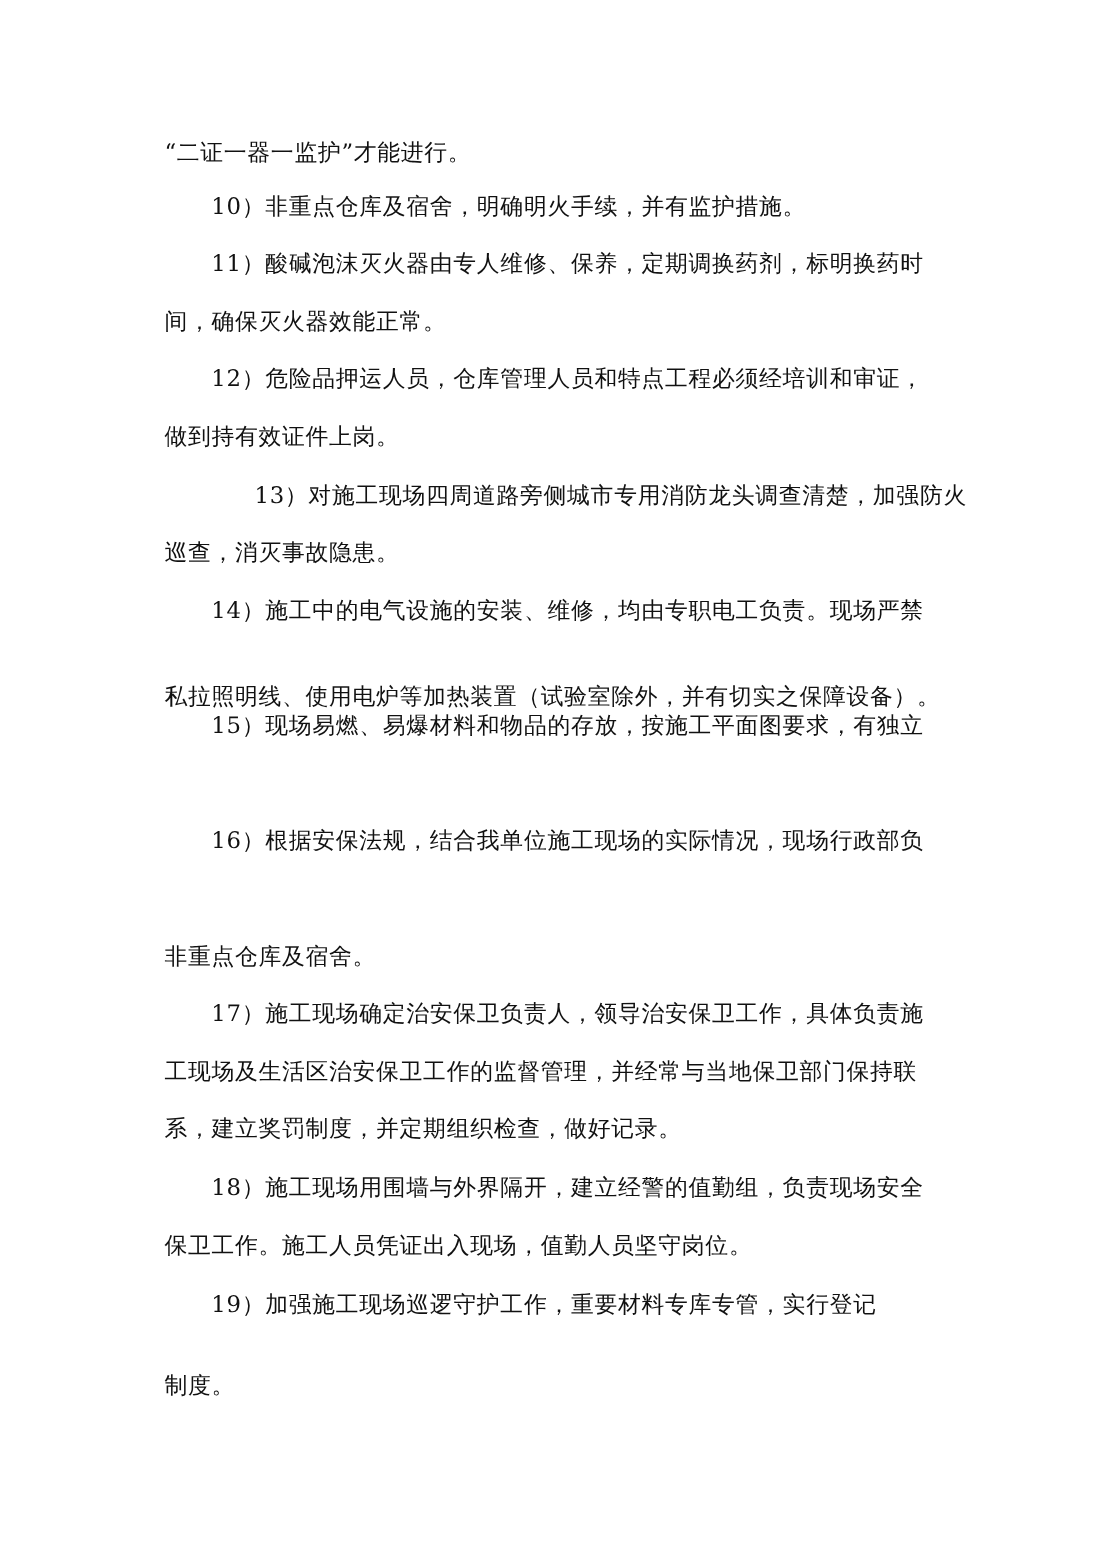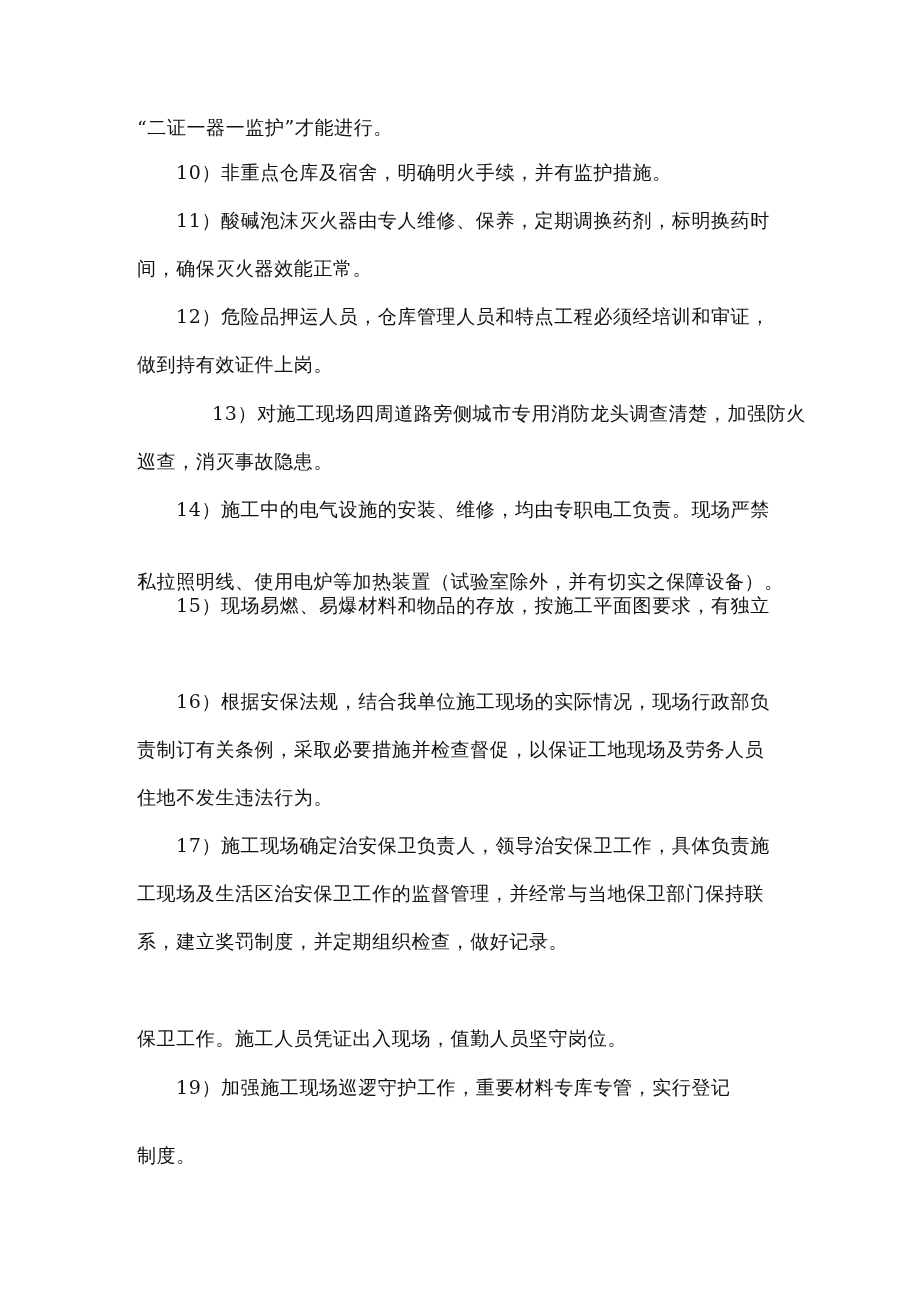--- a/index.html
+++ b/index.html
@@ -44,21 +44,21 @@
   <div class="line indent" style="top: 208px;">11）酸碱泡沫灭火器由专人维修、保养，定期调换药剂，标明换药时</div>
   <div class="line" style="top: 256px;">间，确保灭火器效能正常。</div>
   <div class="line indent" style="top: 304px;">12）危险品押运人员，仓库管理人员和特点工程必须经培训和审证，</div>
   <div class="line" style="top: 352px;">做到持有效证件上岗。</div>
   <div class="line indent" style="top: 401px; margin-left: 36px;">13）对施工现场四周道路旁侧城市专用消防龙头调查清楚，加强防火</div>
   <div class="line" style="top: 449px;">巡查，消灭事故隐患。</div>
   <div class="line indent" style="top: 497px;">14）施工中的电气设施的安装、维修，均由专职电工负责。现场严禁</div>
   <div class="line" style="top: 528px; margin-top: 41px;">私拉照明线、使用电炉等加热装置（试验室除外，并有切实之保障设备）。</div>
   <div class="line indent" style="top: 593px;">15）现场易燃、易爆材料和物品的存放，按施工平面图要求，有独立</div>
   <div class="line indent" style="top: 689px;">16）根据安保法规，结合我单位施工现场的实际情况，现场行政部负</div>
-  <div class="line" style="top: 737px;">责制订有关条例，采取必要措施并检查督促，以保证工地现场及劳务人员</div>
-  <div class="line" style="top: 785px;">住地不发生违法行为。</div>
+  <div class="line" style="top: 785px;">非重点仓库及宿舍。</div>
   <div class="line indent" style="top: 833px;">17）施工现场确定治安保卫负责人，领导治安保卫工作，具体负责施</div>
   <div class="line" style="top: 929px;">系，建立奖罚制度，并定期组织检查，做好记录。</div>
   <div class="line" style="top: 881px;">工现场及生活区治安保卫工作的监督管理，并经常与当地保卫部门保持联</div>
+  <div class="line indent" style="top: 978px;">18）施工现场用围墙与外界隔开，建立经警的值勤组，负责现场安全</div>
   <div class="line" style="top: 1026px;">保卫工作。施工人员凭证出入现场，值勤人员坚守岗位。</div>
   <div class="line indent" style="top: 1075px;">19）加强施工现场巡逻守护工作，重要材料专库专管，实行登记</div>
   <div class="line" style="top: 1115px; margin-top: 28px;">制度。</div>
 </div>
 
 </body></html>

